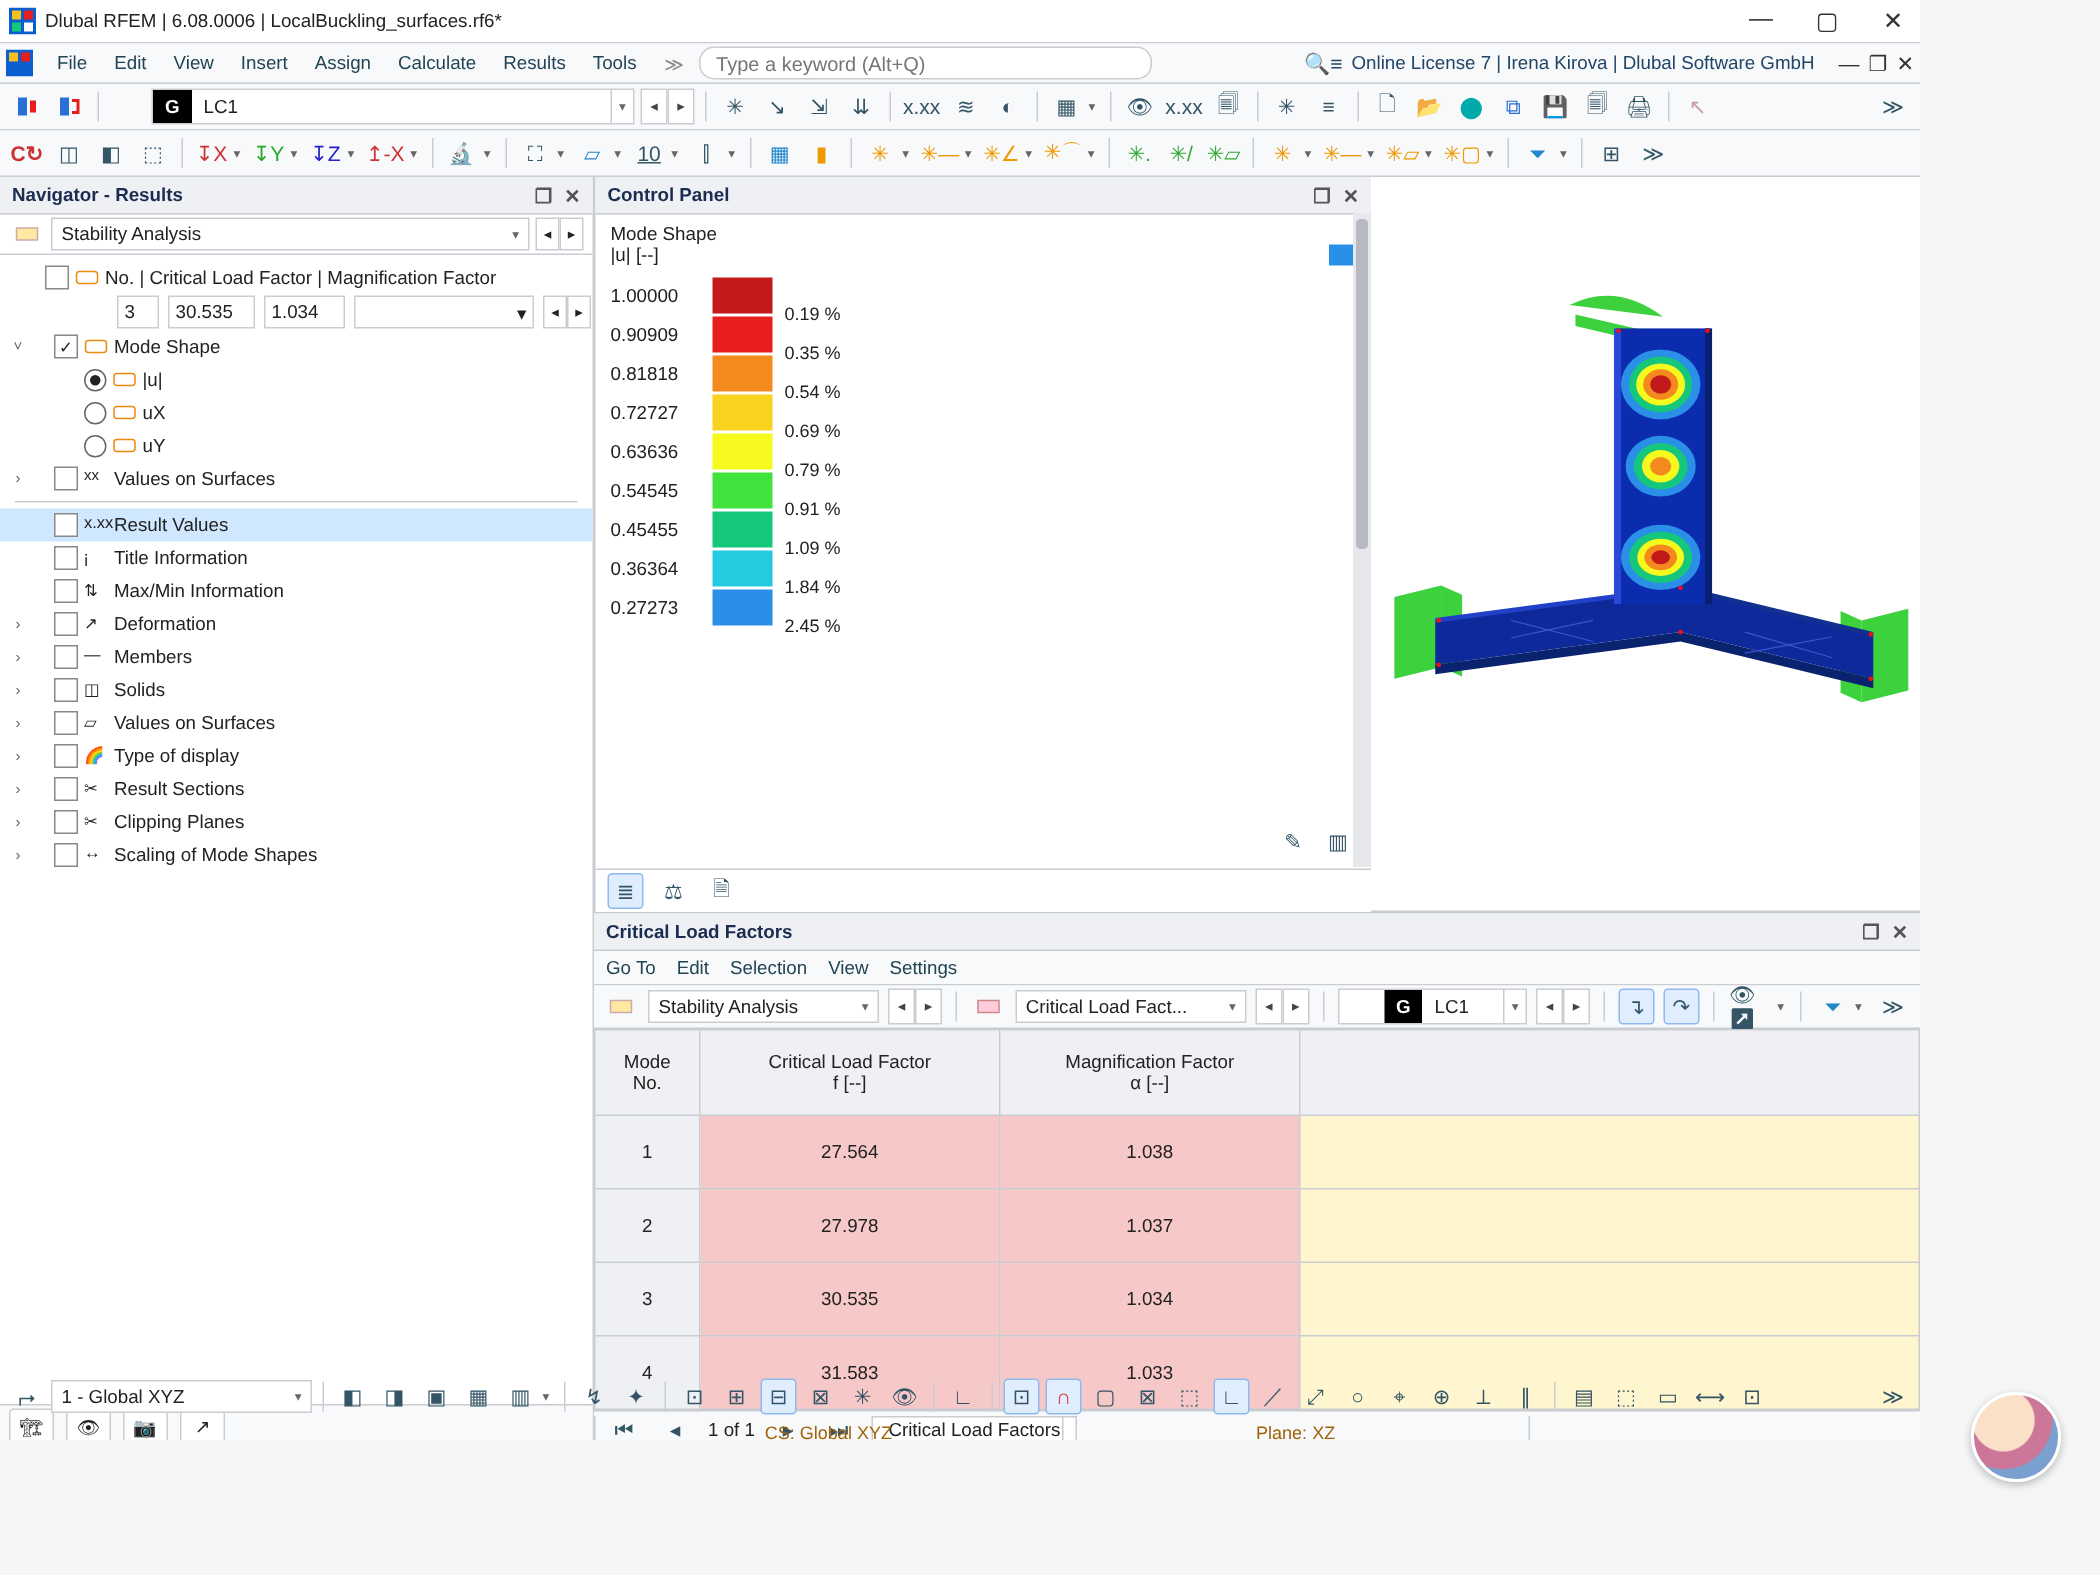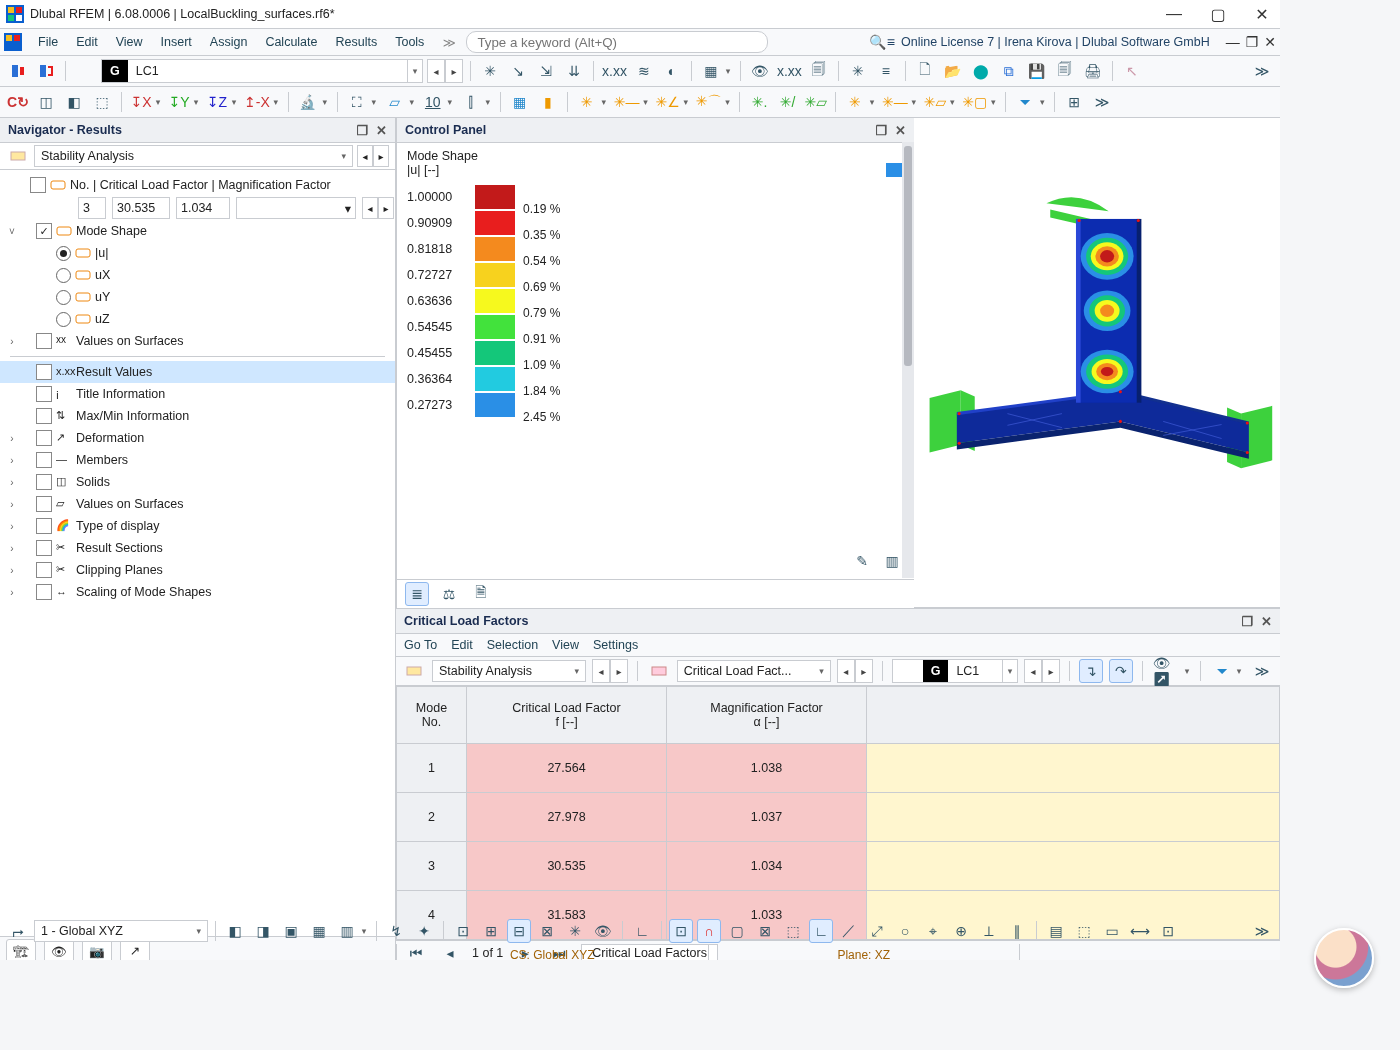--- a/index.html
+++ b/index.html
@@ -378,29 +378,20 @@
   <span>uX</span>
           </div>
           <div class="trow sub">
             <span class="radio"></span>
   <span class="ico">
               <svg viewBox="0 0 16 14">
                 <rect x="1" y="3" width="14" height="8" rx="2" fill="none" stroke="#e81"></rect>
               </svg>
             </span>
   <span>uY</span>
-          </div>
-          <div class="trow sub">
-            <span class="radio"></span>
-  <span class="ico">
-              <svg viewBox="0 0 16 14">
-                <rect x="1" y="3" width="14" height="8" rx="2" fill="none" stroke="#e81"></rect>
-              </svg>
-            </span>
-  <span>uZ</span>
           </div>
         </div>
       <div class="trow">
         <span class="exp">›</span>
         <span style="width:10px"></span>
         <span class="chk"></span>
         <span class="ico" style="font-size:10px;font-weight:normal">xx</span>
         <span>Values on Surfaces</span>
       </div>
       <div class="treesep"></div>

